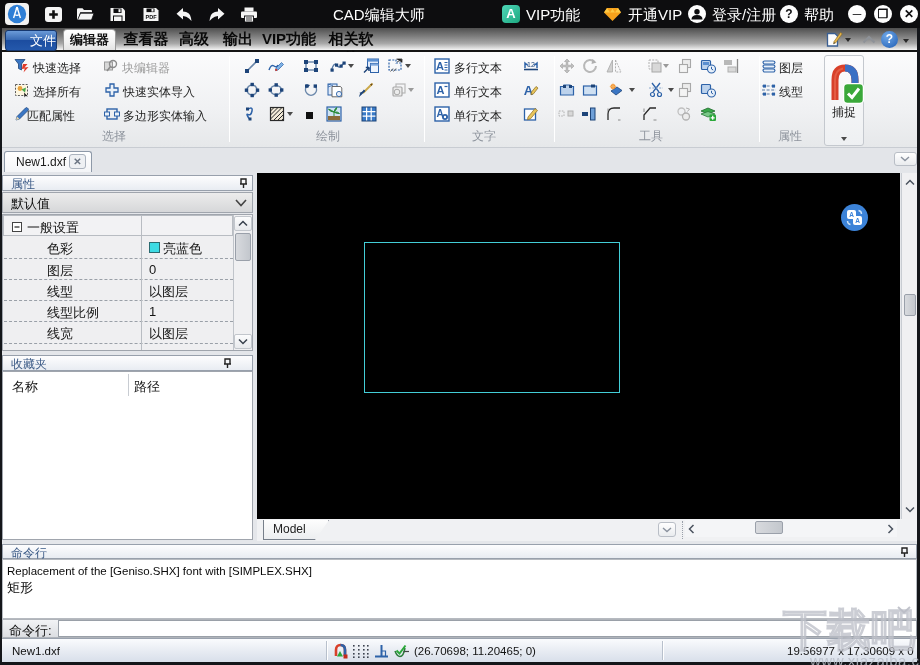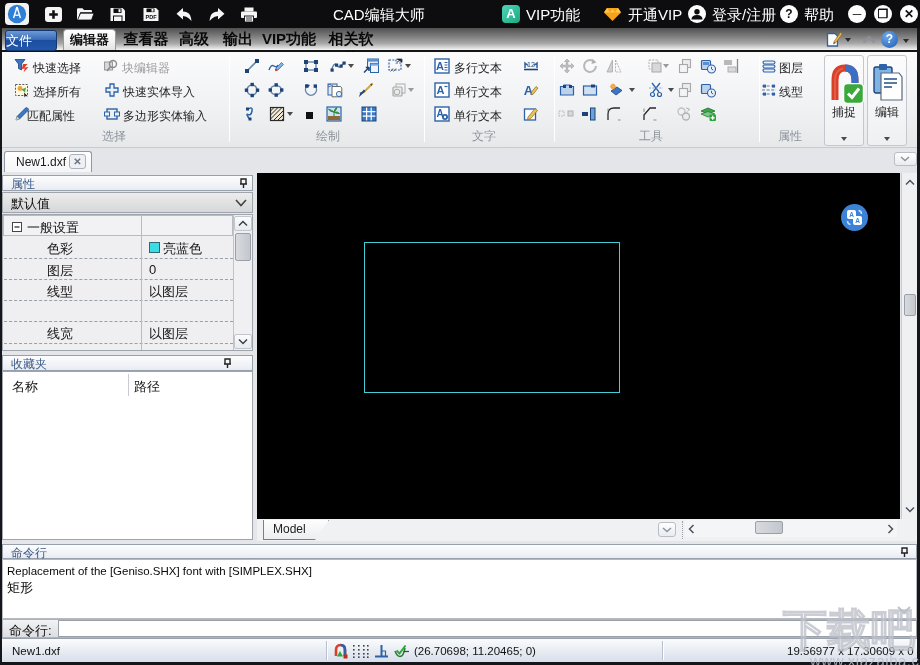--- a/index.html
+++ b/index.html
@@ -11,21 +11,21 @@
 #titlebar { left:0; top:0; width:920px; height:28px; background:#0d0d0f; }
 .tb-txt { position:absolute; color:#fff; font-size:15px; top:6px; }
 .circ { position:absolute; top:5px; width:18px; height:18px; border-radius:50%; background:#fdfdfd; color:#0d0d0f; text-align:center; font-weight:bold; font-size:12px; line-height:18px; }
 
 
 #menubar { left:0; top:28px; width:920px; height:24px;
   background:linear-gradient(#4f4f4f 0%, #7a7a7a 35%, #a8a8a8 70%, #e2e2e2 93%, #f5f5f5 100%);
   border-bottom:2px solid #141414; }
 #filebtn { position:absolute; left:5px; top:2px; width:52px; height:21px; border-radius:3px;
   background:linear-gradient(#6b9bd8, #3a6cb5 45%, #1c4da0 50%, #2458ab);
-  border:1px solid #16376e; color:#fff; font-size:13px; text-align:left; line-height:19px; }
+  border:1px solid #16376e; color:#fff; font-size:13px; text-align:right; line-height:19px; }
 .mtab { position:absolute; top:2px; height:20px; color:#0a0a0a; font-size:15px; font-weight:bold; text-align:center; }
 #tab-sel { position:absolute; left:63px; top:1px; width:53px; height:21px; border-radius:4px 4px 0 0;
   background:linear-gradient(#ffffff, #f2f2f2 60%, #e3e3e3); border:1px solid #9a9a9a; border-bottom:none;
   color:#111; font-size:13px; font-weight:bold; text-align:center; line-height:20px; }
 
 
 #ribbon { left:0, top:52px; position:absolute; left:0; top:52px; width:917px; height:96px;
   background:linear-gradient(#fbfbfc, #f0f1f3 60%, #e6e8ea); border-bottom:1px solid #c8ccd2; }
 .vsep { position:absolute; top:4px; height:86px; width:1px; background:#d0d3d8; border-right:1px solid #ffffff; }
 .glabel { position:absolute; top:76px; width:80px; margin-left:-40px; text-align:center; font-size:12px; color:#8d939c; }
@@ -480,30 +480,20 @@
   <svg style="position:absolute;left:4px;top:8px;" width="32" height="40" viewBox="0 0 32 40">
     <path d="M6 36 V16 Q6 4 16 4 Q26 4 26 16 V36" fill="none" stroke="#d8402a" stroke-width="7" stroke-linecap="butt"></path>
     <path d="M16 4 Q26 4 26 16 V36" fill="none" stroke="#3a6fc4" stroke-width="7"></path>
     <path d="M6 36 V16 Q6 6 14 4.5" fill="none" stroke="#e86a50" stroke-width="2" opacity="0.7"></path>
   </svg>
   <svg style="position:absolute;left:18px;top:27px;" width="21" height="21" viewBox="0 0 21 21">
     <rect x="0.5" y="0.5" width="20" height="20" rx="4" fill="#3aa83a" stroke="#fff" stroke-width="1.5"></rect>
     <path d="M5 10.5 L9 14.5 L16 5.5" fill="none" stroke="#fff" stroke-width="3"></path>
   </svg>
   <div class="cap">捕捉</div>
-  <div class="dd"></div>
-</div>
-<div class="bigbtn" style="left:867px;">
-  <svg style="position:absolute;left:5px;top:7px;" width="30" height="38" viewBox="0 0 30 38">
-    <rect x="1" y="4" width="18" height="26" rx="2" fill="#7fb2e5" stroke="#1d4479" stroke-width="1.4"></rect>
-    <rect x="6" y="1" width="8" height="6" rx="1" fill="#2d62a8"></rect>
-    <path d="M8 10 H26 L29 14 V37 H8 Z" fill="#fff" stroke="#5a6a7a" stroke-width="1.2"></path>
-    <path d="M11 16 H24 M11 20 H24 M11 24 H19" stroke="#5a7ba5" stroke-width="2"></path>
-  </svg>
-  <div class="cap">编辑</div>
   <div class="dd"></div>
 </div>
 </div>
 <div class="abs" id="tabrow">
   <div id="doctab">
       <span>New1.dxf</span>
       <div class="close">✕</div>
     </div>
   <div class="chevbtn" style="left:892px;top:4px;width:23px;height:14px;"></div>
   <svg class="abs" style="left:898px;top:8px;" width="10" height="6" viewBox="0 0 10 6">
@@ -543,20 +533,24 @@
     <div class="prow" style="top:44px;">
         <span class="lab">图层</span>
         <span class="val">0</span>
       </div>
     <div class="pdash" style="top:64px;"></div>
     <div class="prow" style="top:65px;">
         <span class="lab">线型</span>
         <span class="val">以图层</span>
       </div>
     <div class="pdash" style="top:85px;"></div>
+    <div class="prow" style="top:86px;">
+        <span class="lab">线型比例</span>
+        <span class="val">1</span>
+      </div>
     <div class="pdash" style="top:106px;"></div>
     <div class="prow" style="top:107px;">
         <span class="lab">线宽</span>
         <span class="val">以图层</span>
       </div>
     <div class="pdash" style="top:128px;"></div>
     <div style="position:absolute;left:0;top:0;width:230px;height:135px;"></div>
     <div style="position:absolute;left:138px;top:0;width:1px;height:135px;background:#b8bcc2;"></div>
 
     <div class="vbar" style="left:230px;top:0;width:19px;height:135px;">

